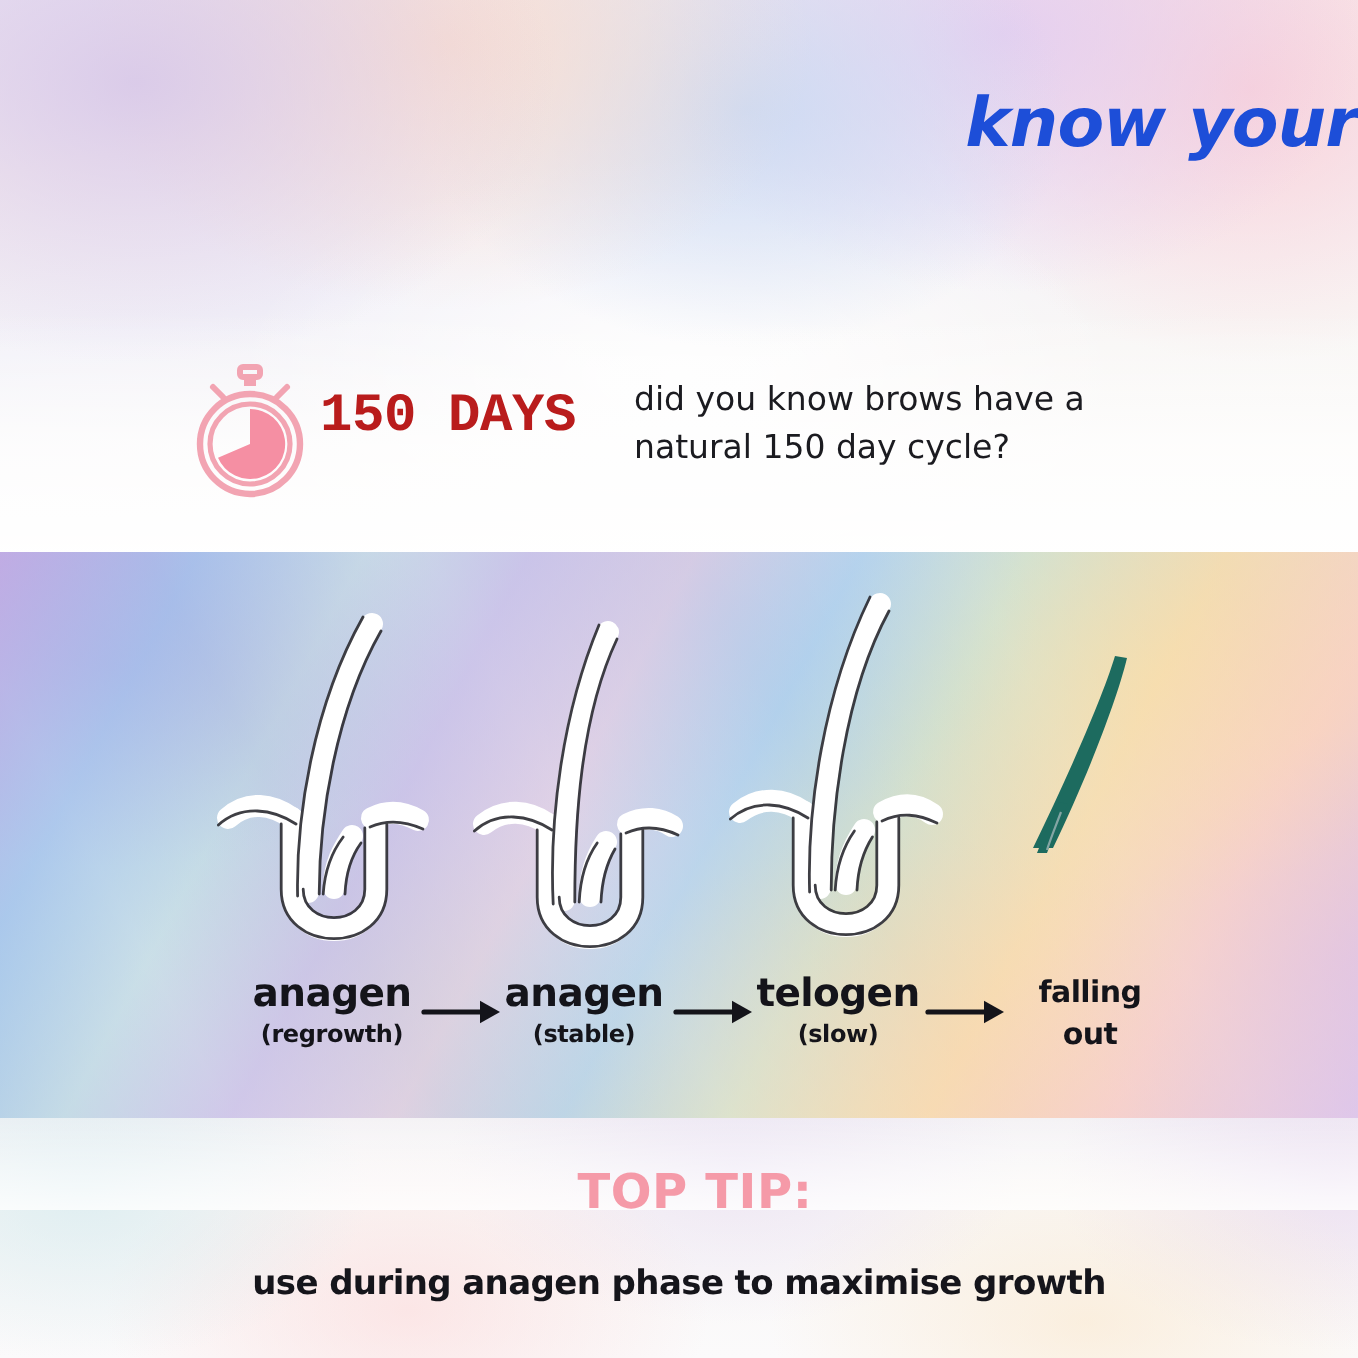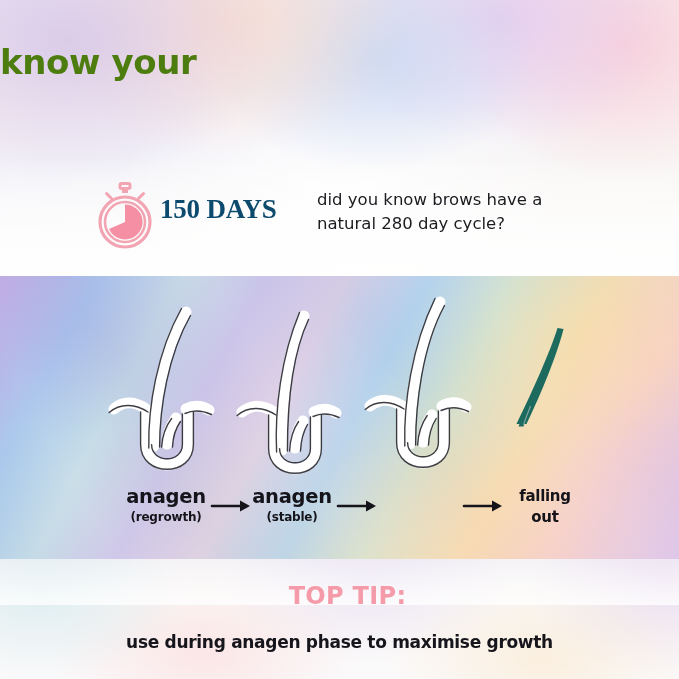--- a/index.html
+++ b/index.html
@@ -99,50 +99,51 @@
     left: 0; right: 0; top: 0;
     height: 46px;
     background: linear-gradient(to bottom, rgba(255,255,255,0.10) 0%, rgba(255,255,255,0.55) 60%, rgba(255,255,255,0.80) 100%);
   }
 
   
   .headline {
     position: absolute;
     left: 0; top: 44px;
     width: 679px;
-    text-align: left;
-    color: #4d7c0f;
+    text-align: right;
+    color: #1d4ed8;
     font-family: "DejaVu Sans", sans-serif;
     font-weight: bold;
     font-size: 34px;
     line-height: 37px;
     letter-spacing: -0.4px;
     z-index: 5;
+    font-style: italic;
   }
   .headline .l1 { display: block; }
   .headline .l2 { display: block; }
 
   
   .days-row {
     position: absolute;
     left: 0; top: 180px;
     width: 679px;
     height: 76px;
     z-index: 5;
   }
   .stopwatch {
     position: absolute;
     left: 96px; top: 2px;
     width: 58px; height: 68px;
   }
   .days-label {
     position: absolute;
     left: 160px; top: 14px;
-    color: #0c4a6e;
-    font-family: Liberation Serif, serif;
+    color: #b91c1c;
+    font-family: Liberation Mono, monospace;
     font-weight: bold;
     font-size: 27px;
     letter-spacing: -0.2px;
     white-space: nowrap;
   }
   .days-copy {
     position: absolute;
     left: 317px; top: 8px;
     width: 330px;
     color: #1b1b20;
@@ -280,21 +281,21 @@
         <circle cx="29" cy="40" r="25" fill="none" stroke="#f2a4b2" stroke-width="3.2"></circle>
 
         <circle cx="29" cy="40" r="20" fill="none" stroke="#f2a4b2" stroke-width="2.6"></circle>
 
         <path d="M29 40 L29 22.5 A17.5 17.5 0 1 1 13.0 46.9 Z" fill="#f58fa3"></path>
       </svg>
     </div>
     <div class="days-label">150 DAYS</div>
     <div class="days-copy">
       <span class="c1">did you know brows have a</span>
-      <span class="c2">natural 280 day cycle?</span>
+      <span class="c2">natural 150 day cycle?</span>
     </div>
   </div>
 
   <div class="follicles">
 
     <div class="foll foll-1">
       <svg viewBox="0 0 120 200" xmlns="http://www.w3.org/2000/svg">
         <g fill="none" stroke="#ffffff" stroke-width="11" stroke-linecap="round" stroke-linejoin="round">
 
           <path d="M8 113 C18 104, 30 106, 40 113"></path>
@@ -395,20 +396,24 @@
       <span class="sub">(stable)</span>
     </div>
 
     <div class="arrow arrow-1">
       <svg viewBox="0 0 44 16" xmlns="http://www.w3.org/2000/svg">
         <line x1="2" y1="8" x2="34" y2="8" stroke="#14141a" stroke-width="2.6" stroke-linecap="round"></line>
         <path d="M30 2.4 L40 8 L30 13.6 Z" fill="#14141a"></path>
       </svg>
     </div>
 
+    <div class="stage stage-2">
+      <span class="main">telogen</span>
+      <span class="sub">(slow)</span>
+    </div>
 
     <div class="arrow arrow-2">
       <svg viewBox="0 0 44 16" xmlns="http://www.w3.org/2000/svg">
         <line x1="2" y1="8" x2="34" y2="8" stroke="#14141a" stroke-width="2.6" stroke-linecap="round"></line>
         <path d="M30 2.4 L40 8 L30 13.6 Z" fill="#14141a"></path>
       </svg>
     </div>
 
     <div class="stage stage-3">
       <span class="main">falling</span>

